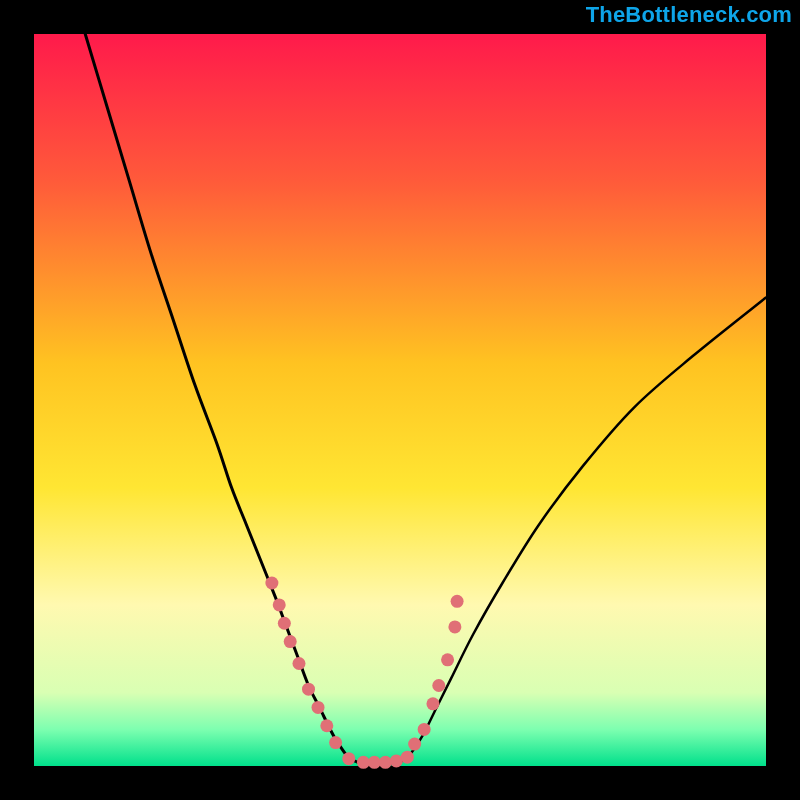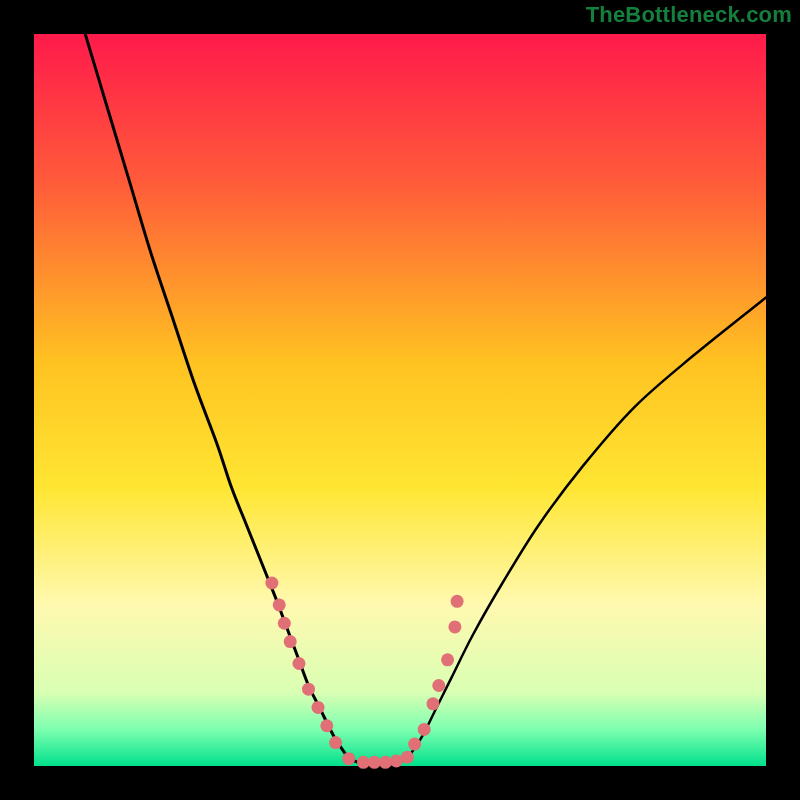--- a/index.html
+++ b/index.html
@@ -24,21 +24,21 @@
     top: 34px;
     left: 34px;
     width: 732px;
     height: 732px;
     
   }
   .watermark {
     position: absolute;
     top: 2px;
     right: 8px;
-    color: #15803d;
+    color: #0ea5e9;
     font-size: 22px;
     font-weight: bold;
     letter-spacing: 0.2px;
     user-select: none;
   }
   svg.curves {
     position: absolute;
     top: 0;
     left: 0;
     width: 732px;

